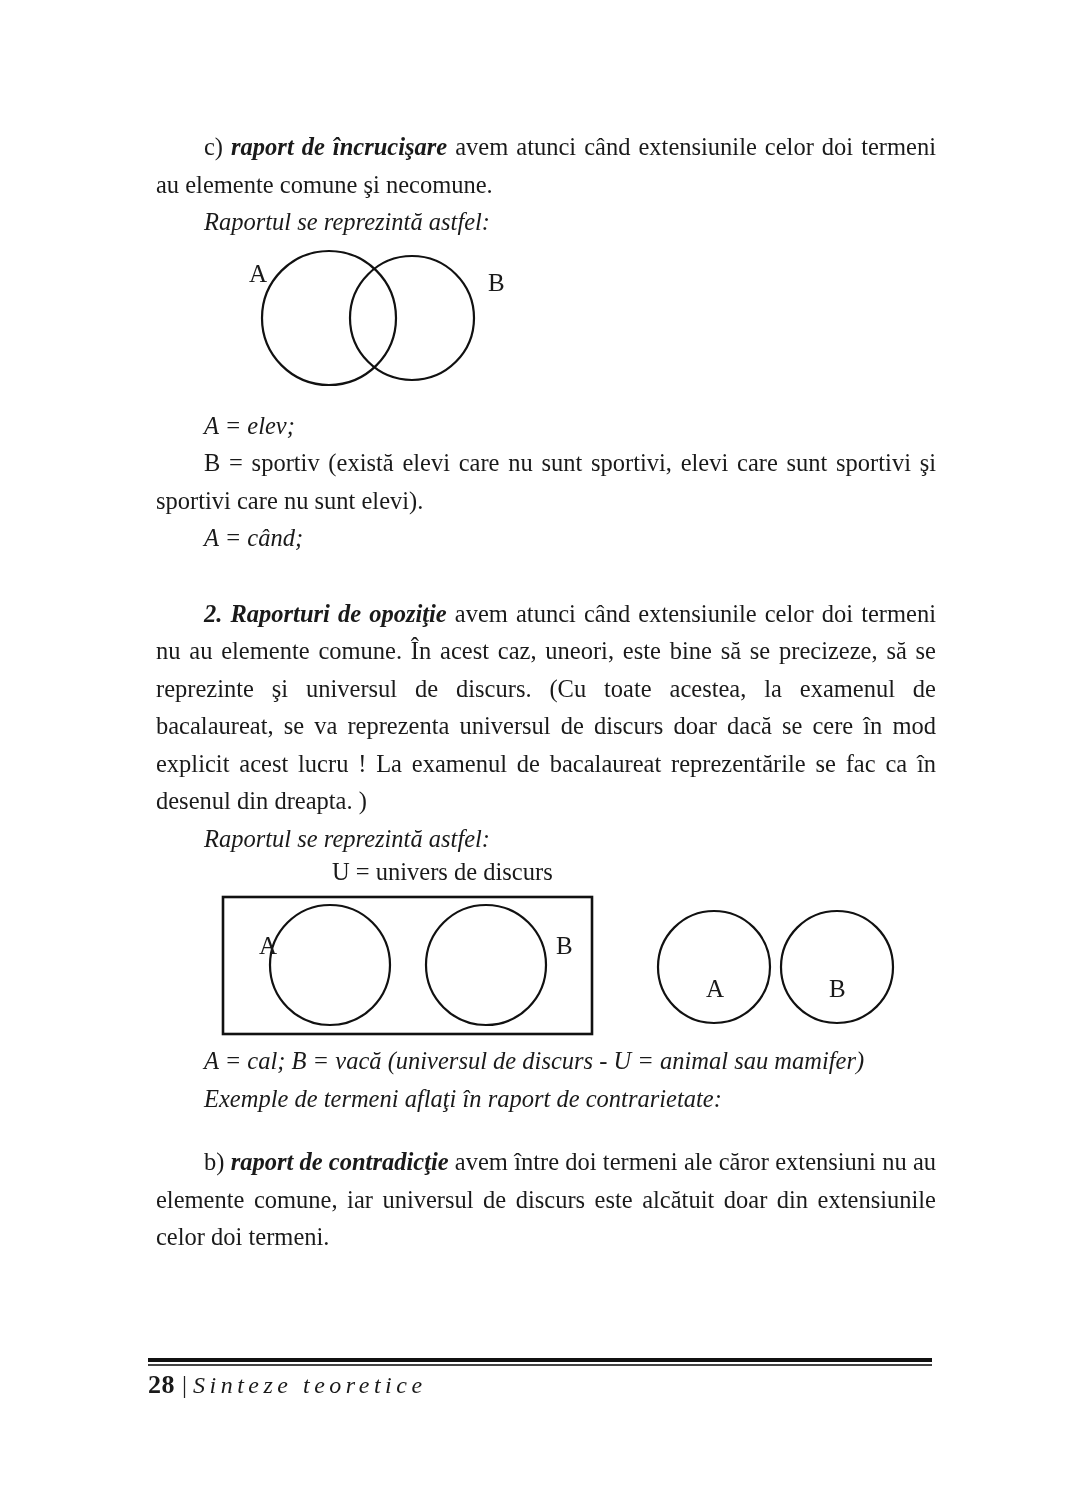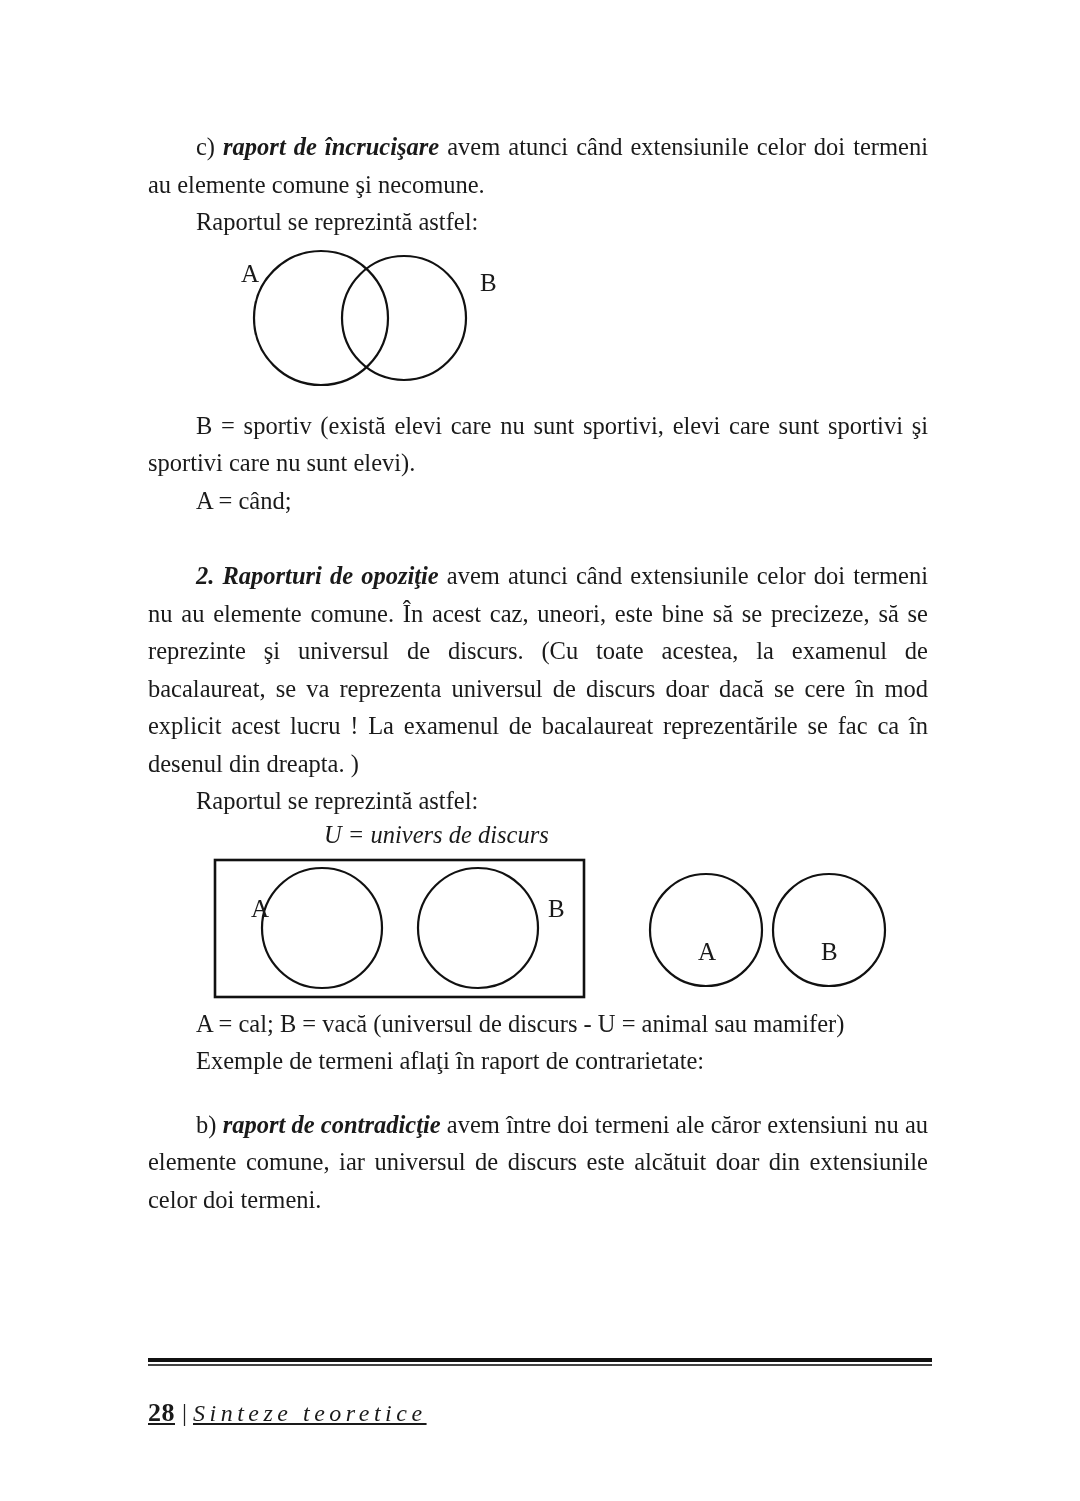--- a/index.html
+++ b/index.html
@@ -20,41 +20,41 @@
   .page {
     position: absolute;
     left: 0; top: 0;
     width: 1080px;
     height: 1501px;
     background: #fff;
   }
 
   .content {
     position: absolute;
-    left: 148px;
+    left: 156px;
     top: 128px;
     width: 780px;
   }
 
   p.para {
     margin: 0;
     font-size: 24.5px;
     line-height: 37.5px;
     text-align: justify;
     text-justify: inter-word;
     hyphens: none;
   }
   p.para.indent { text-indent: 48px; }
   p.nojust {
     margin: 0;
     font-size: 24.5px;
     line-height: 37.5px;
     text-align: left;
   }
-  p.nojust.indent { text-indent: 48px; }
+  p.nojust.indent { text-indent: 48px; font-style: italic; }
 
   .bi { font-weight: bold; font-style: italic; }
 
   .spacer-sm { height: 10px; }
   .spacer-md { height: 26px; }
   .spacer-lg { height: 38px; }
 
   
   .diagram1 {
     position: relative;
@@ -98,25 +98,24 @@
     height: 4px;
     background: #111;
   }
   .rule-gap { height: 2px; }
   .rule-thin {
     width: 100%;
     height: 1.5px;
     background: #444;
   }
   .footer-line {
-    margin-top: 25px;
+    margin-top: 3px;
     font-size: 25px;
-    line-height: 44px;
+    line-height: 32px;
     white-space: nowrap;
-    text-decoration: underline;
   }
   .footer-num {
     font-weight: bold;
     font-size: 26px;
     letter-spacing: 0.5px;
   }
   .footer-sep {
     font-weight: normal;
     margin: 0 6px 0 7px;
     color: #222;
@@ -142,32 +141,33 @@
       <svg width="780" height="152" viewBox="0 0 780 152">
         <circle cx="173" cy="73" r="67" fill="none" stroke="#111" stroke-width="2.2"></circle>
         <circle cx="256" cy="73" r="62" fill="none" stroke="#111" stroke-width="2.2"></circle>
       </svg>
       <span class="lbl" style="left:93px; top:16px;">A</span>
       <span class="lbl" style="left:332px; top:25px;">B</span>
     </div>
 
     <div class="spacer-sm"></div>
 
+    <p class="nojust indent">A = elev;</p>
     <p class="para indent">B = sportiv (există elevi care nu sunt sportivi, elevi care sunt sportivi şi sportivi care nu sunt elevi).</p>
     <p class="nojust indent">A = când;</p>
 
     <div class="spacer-lg"></div>
 
     <p class="para indent"><span class="bi">2.</span> <span class="bi">Raporturi de opoziţie</span><span> avem atunci când extensiunile celor doi termeni nu au elemente comune. În acest caz, uneori, este bine să se precizeze, să se reprezinte şi universul de discurs. (Cu toate acestea, la examenul de bacalaureat, se va reprezenta universul de discurs doar dacă se cere în mod explicit acest lucru ! La examenul de bacalaureat reprezentările se fac ca în desenul din dreapta. )</span></p>
 
 
     <p class="nojust indent">Raportul se reprezintă astfel:</p>
 
     <div class="diagram2">
-      <span class="dgm-caption" style="left:176px; top:0px;font-style:italic;">U = univers de discurs</span>
+      <span class="dgm-caption" style="left:176px; top:0px;">U = univers de discurs</span>
 
       <svg width="780" height="185" viewBox="0 0 780 185">
 
         <rect x="67" y="40" width="369" height="137" fill="none" stroke="#111" stroke-width="2.6"></rect>
 
         <circle cx="174" cy="108" r="60" fill="none" stroke="#111" stroke-width="2.2"></circle>
         <circle cx="330" cy="108" r="60" fill="none" stroke="#111" stroke-width="2.2"></circle>
 
         <circle cx="558" cy="110" r="56" fill="none" stroke="#111" stroke-width="2.2"></circle>
         <circle cx="681" cy="110" r="56" fill="none" stroke="#111" stroke-width="2.2"></circle>

